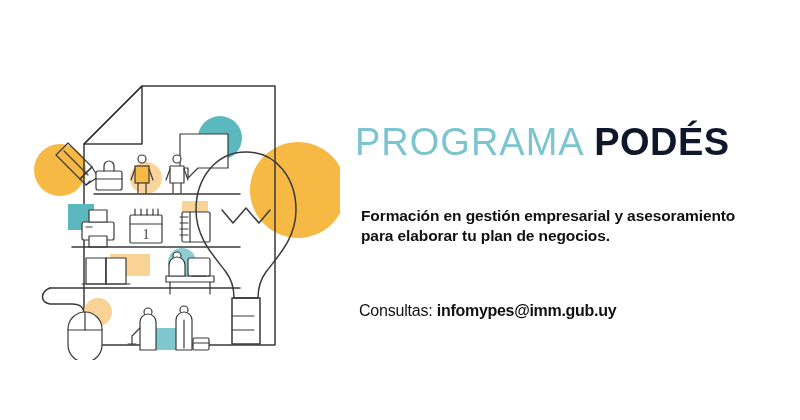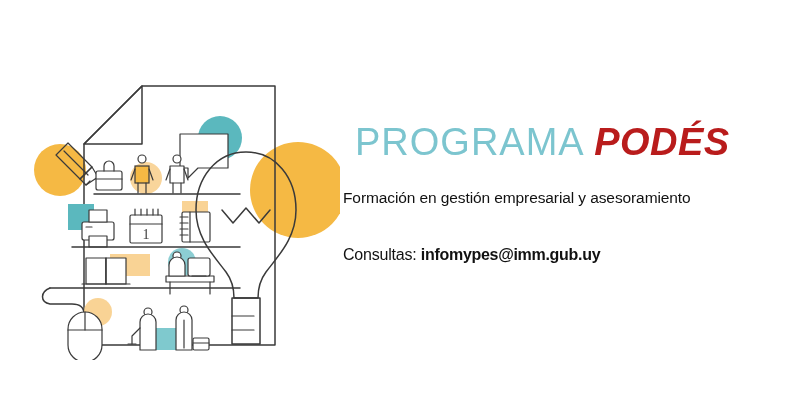--- a/index.html
+++ b/index.html
@@ -52,34 +52,34 @@
   }
   #headline .program-word {
     font-weight: 400;
     letter-spacing: 1px;
   }
   #headline .podes-word {
     font-weight: 700;
     letter-spacing: 0.5px;
   }
   #subtitle {
-    margin: 0;
+    margin: 18px;
     padding-top: 24px;
     font-size: 15.5px;
     line-height: 20px;
-    font-weight: 400;
+    font-weight: 700;
     color: #111111;
     letter-spacing: -0.1px;
   }
   #subtitle .sub-line {
     display: block;
     white-space: nowrap;
   }
   #contact {
-    margin: 0;
+    margin: 16px;
     padding-top: 36px;
     font-size: 16px;
     line-height: 22px;
     color: #111111;
     white-space: nowrap;
   }
   #contact .contact-label {
     font-weight: 400;
     letter-spacing: -0.2px;
   }
@@ -243,22 +243,23 @@
         <path class="ln" fill="#ffffff" d="M 202 238 L 230 238 L 230 284 L 202 284 Z"></path>
         <path class="lnT" d="M 202 256 L 224 256"></path>
         <path class="lnT" d="M 202 270 L 224 270"></path>
         <path class="ln" d="M 192 150 L 203 163 L 216 148 L 229 163 L 240 150"></path>
       </g>
     </svg>
   </div>
 
   <div id="text-block">
 
-    <h1 id="headline"><span class="program-word" style="color: rgb(124, 197, 207); margin-left: 12px;">PROGRAMA </span><span class="podes-word" style="color: #b91c1c; font-style: italic;">PODÉS</span></h1>
+    <h1 id="headline"><span class="program-word" style="color: rgb(124, 197, 207); margin-left: 12px;">PROGRAMA </span><span class="podes-word" style="color: #0f172a;">PODÉS</span></h1>
 
     <p id="subtitle" style="color: rgb(17, 17, 17);">
       <span class="sub-line">Formación en gestión empresarial y asesoramiento</span>
+      <span class="sub-line">para elaborar tu plan de negocios.</span>
     </p>
 
     <p id="contact" style="color: rgb(17, 17, 17);"><span class="contact-label">Consultas: </span><span class="contact-email">infomypes@imm.gub.uy</span></p>
 
   </div>
 </div>
 
 </body></html>

